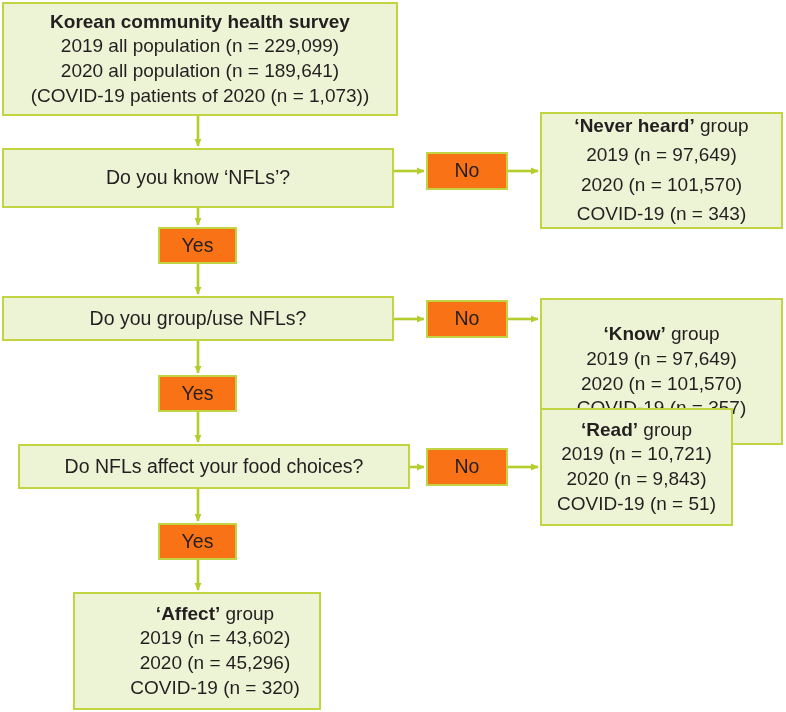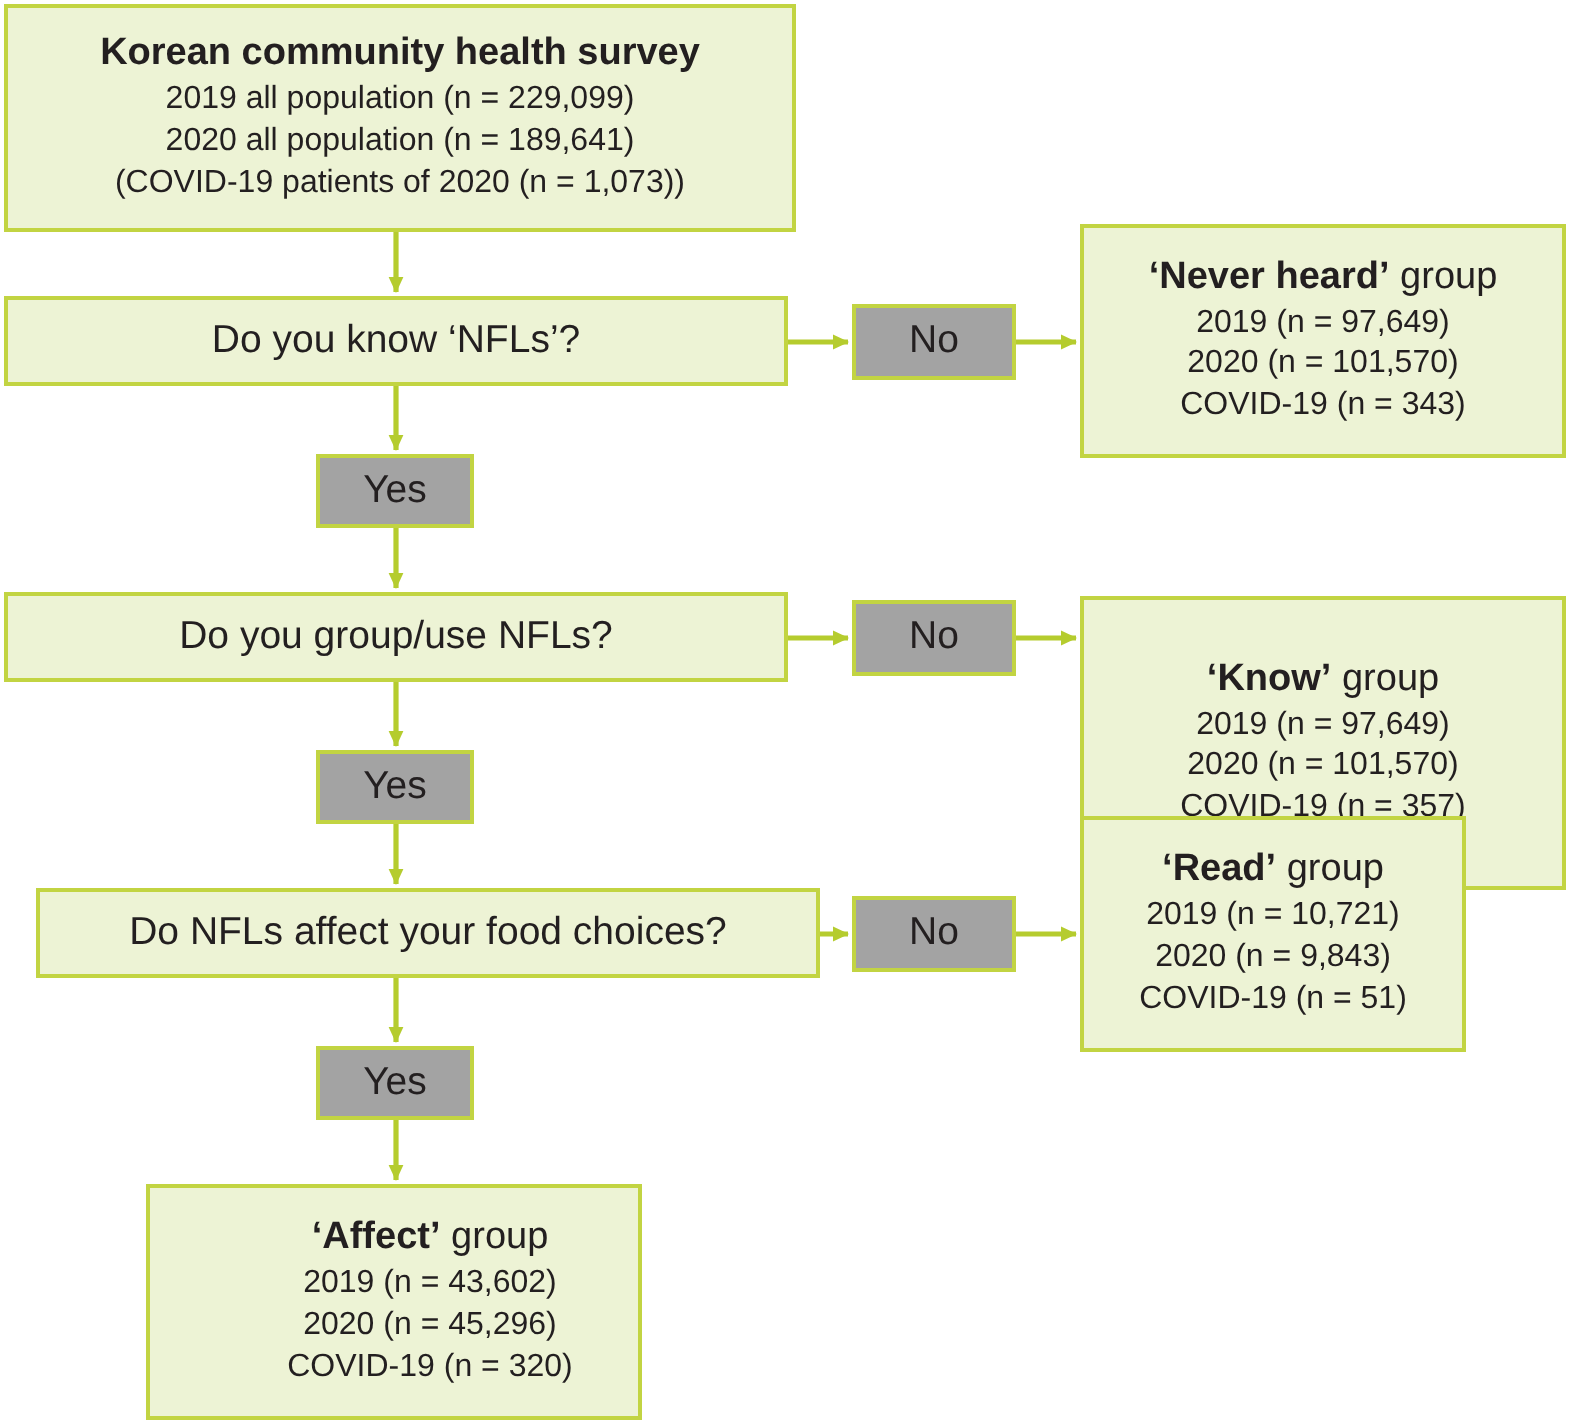--- a/index.html
+++ b/index.html
@@ -29,48 +29,48 @@
     border: 2px solid #c2d442;
     display: flex;
     flex-direction: column;
     align-items: center;
     justify-content: center;
     text-align: center;
     line-height: 1.30;
   }
 
   .box.filled { background: #edf3d5; }
-  .box.plain  { background: #a3a3a3; }
+  .box.plain  { background: #f97316; }
 
   .box .ln {
     display: block;
     white-space: nowrap;
-    font-size: 16px;
+    font-size: 19px;
   }
   .box .ln.head { font-size: 19px; }
   .box .ln.head b { font-weight: bold; }
 
   .q-text { font-size: 19.5px; white-space: nowrap; }
   .yn-text { font-size: 19.5px; white-space: nowrap; }
 
   
   .top-box      { left: 2px;   top: 2px;   width: 396px; height: 114px; }
-  .q1           { left: 2px;   top: 148px; width: 392px; height: 45px;  }
+  .q1           { left: 2px;   top: 148px; width: 392px; height: 60px;  }
   .q2           { left: 2px;   top: 296px; width: 392px; height: 45px;  }
   .q3           { left: 2px;   top: 444px; width: 392px; height: 45px; margin-left: 16px;  }
 
   .no1          { left: 426px; top: 152px; width: 82px; height: 38px; }
   .no2          { left: 426px; top: 300px; width: 82px; height: 38px; }
   .no3          { left: 426px; top: 448px; width: 82px; height: 38px; }
 
   .yes1         { left: 158px; top: 227px; width: 79px; height: 37px; }
   .yes2         { left: 158px; top: 375px; width: 79px; height: 37px; }
   .yes3         { left: 158px; top: 523px; width: 79px; height: 37px; }
 
-  .r1           { left: 540px; top: 112px; width: 243px; height: 117px; }
+  .r1           { left: 540px; top: 112px; width: 243px; height: 117px; justify-content: space-between; }
   .r2           { left: 540px; top: 260px; width: 243px; height: 147px; margin-top: 38px; }
   .r3           { left: 540px; top: 408px; width: 193px; height: 118px; }
 
   .affect-box   { left: 73px;  top: 592px; width: 248px; height: 118px; padding-left: 36px; }
 
   svg.connectors {
     position: absolute;
     left: 0; top: 0;
     width: 786px;
     height: 712px;

